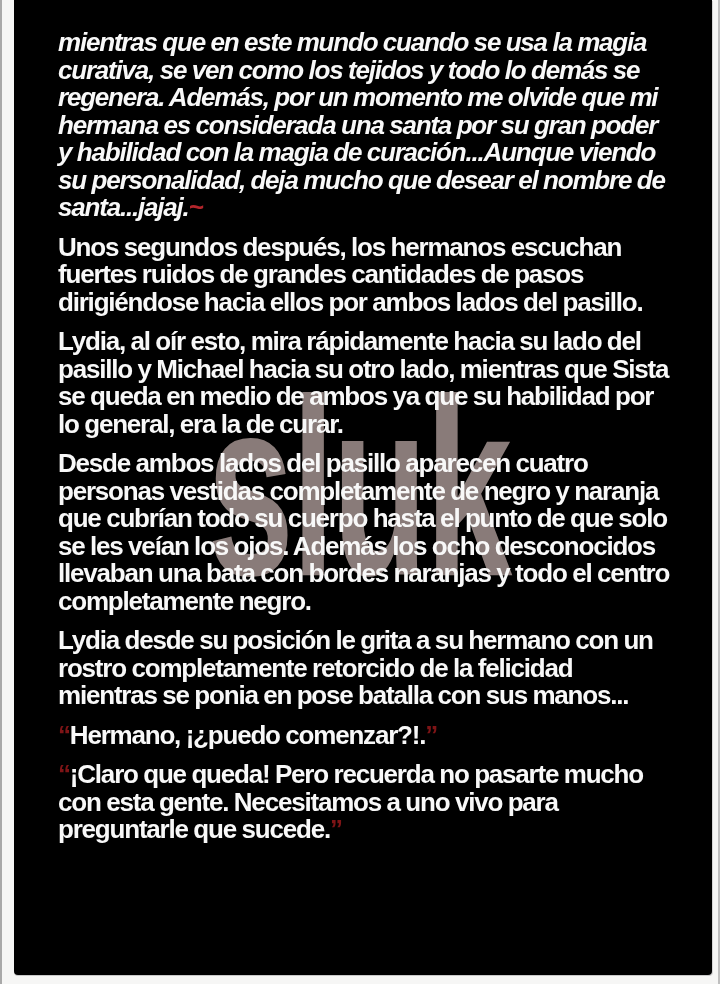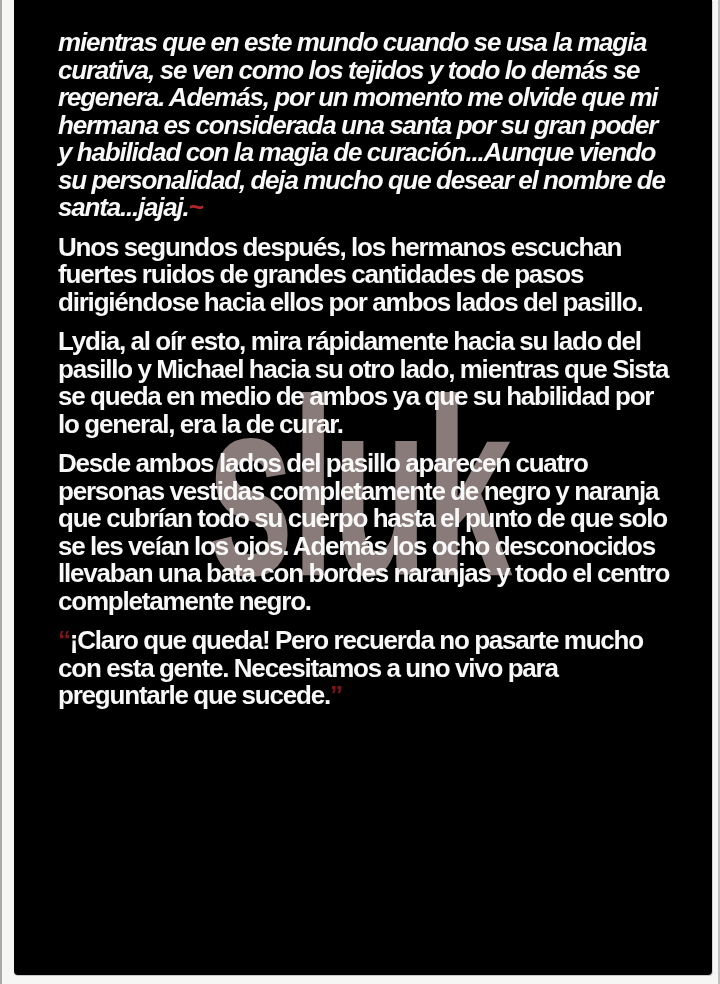--- a/index.html
+++ b/index.html
@@ -71,16 +71,18 @@
 <body>
 
 <div class="page">
   <div class="panel">
     <div class="watermark">sluk</div>
     <div class="story" id="story">
         <p class="para italic"><span class="seg-body">mientras que en este mundo cuando se usa la magia curativa, se ven como los tejidos y todo lo demás se regenera. Además, por un momento me olvide que mi hermana es considerada una santa por su gran poder y habilidad con la magia de curación...Aunque viendo su personalidad, deja mucho que desear el nombre de santa...jajaj.</span><span class="seg-accent">~</span></p>
         <p class="para"><span class="seg-body">Unos segundos después, los hermanos escuchan fuertes ruidos de grandes cantidades de pasos dirigiéndose hacia ellos por ambos lados del pasillo.</span></p>
         <p class="para"><span class="seg-body">Lydia, al oír esto, mira rápidamente hacia su lado del pasillo y Michael hacia su otro lado, mientras que Sista se queda en medio de ambos ya que su habilidad por lo general, era la de curar.</span></p>
         <p class="para"><span class="seg-body">Desde ambos lados del pasillo aparecen cuatro personas vestidas completamente de negro y naranja que cubrían todo su cuerpo hasta el punto de que solo se les veían los ojos. Además los ocho desconocidos llevaban una bata con bordes naranjas y todo el centro completamente negro.</span></p>
+        <p class="para"><span class="seg-body">Lydia desde su posición le grita a su hermano con un rostro completamente retorcido de la felicidad mientras se ponia en pose batalla con sus manos...</span></p>
+        <p class="para"><span class="seg-quote">“</span><span class="seg-body">Hermano, ¡¿puedo comenzar?!.</span><span class="seg-quote">”</span></p>
         <p class="para"><span class="seg-quote">“</span><span class="seg-body">¡Claro que queda! Pero recuerda no pasarte mucho con esta gente. Necesitamos a uno vivo para preguntarle que sucede.</span><span class="seg-quote">”</span></p>
       </div>
   </div>
 </div>
 
 </body></html>

